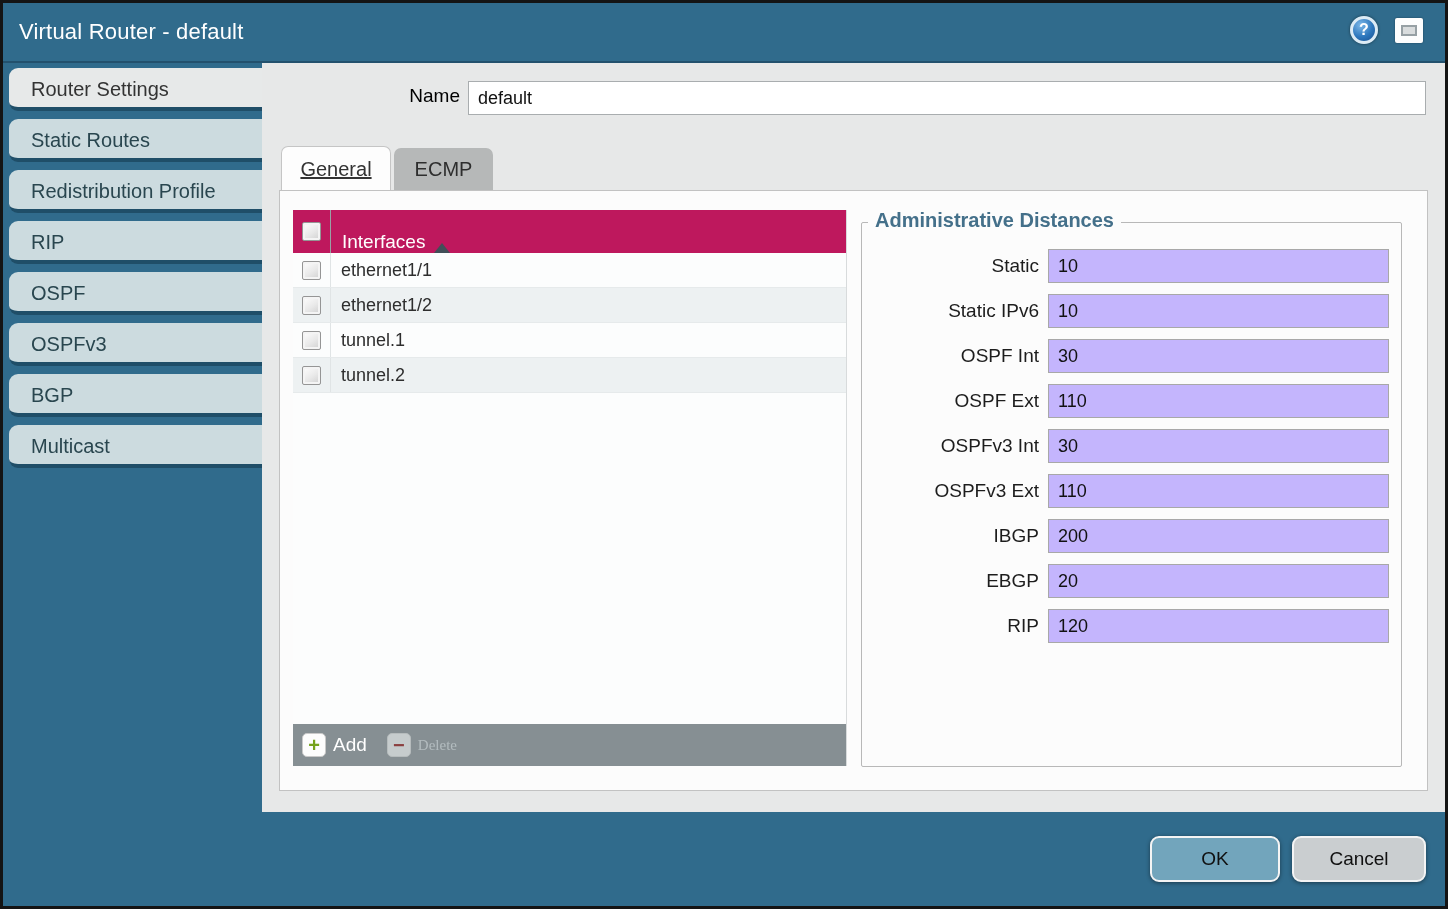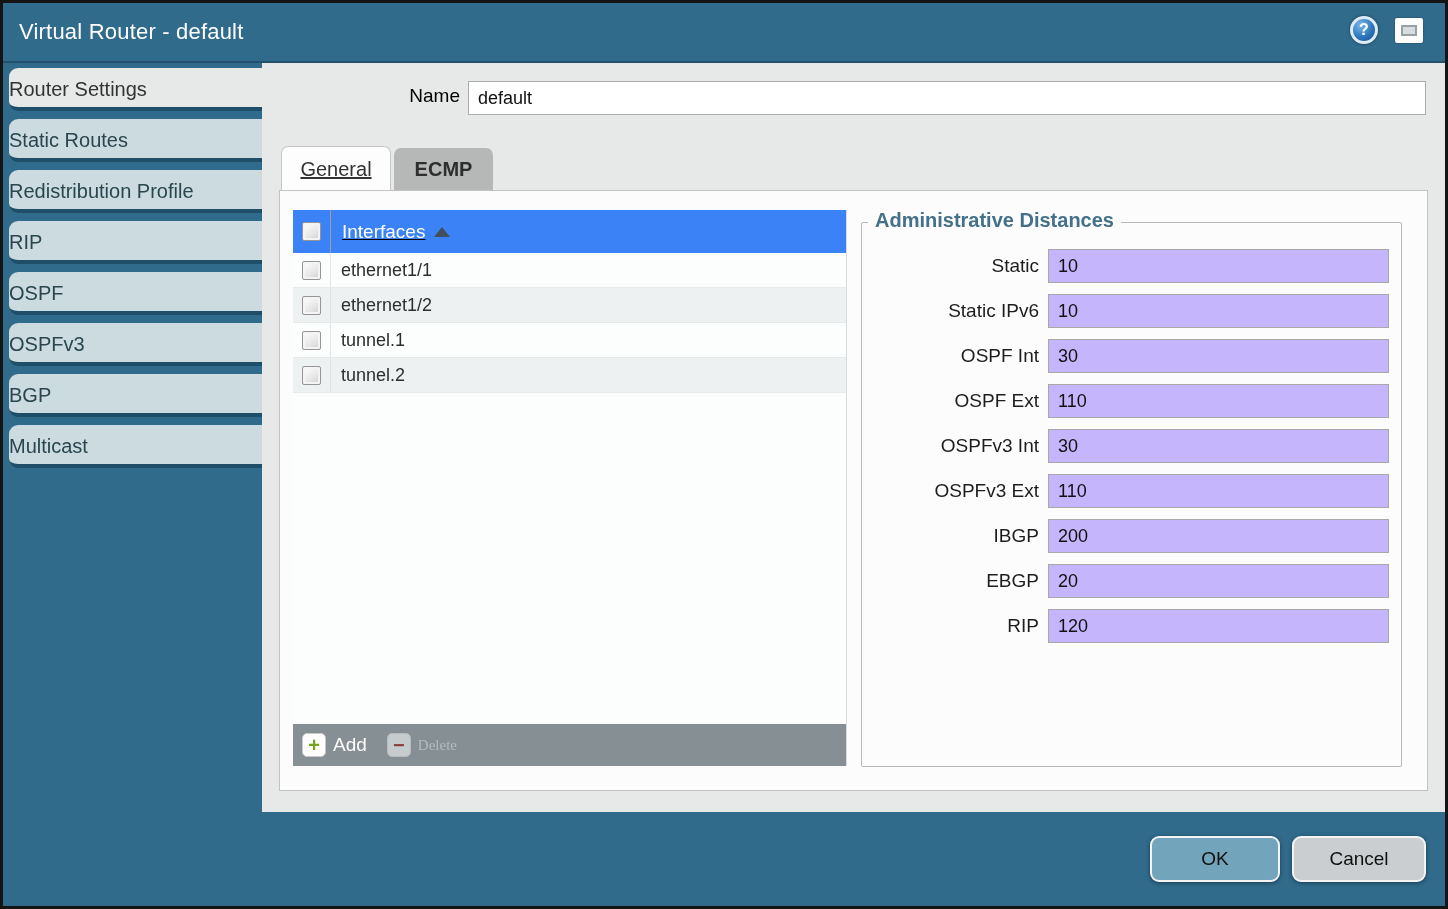--- a/index.html
+++ b/index.html
@@ -44,21 +44,21 @@
 
   
   .sidebar{
     position:absolute; left:6px; top:65px; width:253px;
   }
   .side-tab{
     height:43px; margin-bottom:8px;
     background:#ccdbdf; color:#29464f;
     border-bottom:4px solid #1f4e68;
     border-radius:9px 0 0 9px;
-    font-size:20px; line-height:43px; 
+    font-size:20px; line-height:43px; padding-left:22px;
     cursor:pointer; white-space:nowrap; overflow:hidden;
   }
   .side-tab.active{
     background:#e7e9e9; color:#333;
     border-radius:9px 0 0 9px;
   }
 
   
   .content{
     position:absolute; left:259px; top:60px; right:0; bottom:94px;
@@ -80,37 +80,37 @@
     border-radius:7px 7px 0 0; text-align:center;
     font-size:20px; line-height:44px; cursor:pointer; z-index:3;
   }
   .content-tab.active{
     left:19px; width:110px;
     background:#fdfdfd; color:#333;
     border:1px solid #c5c5c5; border-bottom:none;text-decoration:underline;
   }
   .content-tab.inactive{
     left:132px; width:99px; top:85px; height:42px; line-height:42px;
-    background:#b6b8b8; color:#2e2e2e;font-weight:bold;
+    background:#b6b8b8; color:#2e2e2e;
   }
 
   .panel{
     position:absolute; left:17px; top:127px; width:1149px; height:601px;
     background:#fcfcfc; border:1px solid #c2c2c2; z-index:2;
   }
 
   
   .iface-table{
     position:absolute; left:13px; top:19px; width:554px; height:556px;
     display:flex; flex-direction:column;
     border-right:1px solid #d8dbdc;
   }
   .iface-header{
-    height:43px; background:#3b82f6; display:flex; align-items:center;
-    flex:none; cursor:pointer;text-decoration:underline;
+    height:43px; background:#be185d; display:flex; align-items:flex-end;
+    flex:none; cursor:pointer;
   }
   .cb-cell{
     width:38px; flex:none; display:flex; align-items:center; justify-content:center;
     align-self:stretch;
   }
   .iface-header .cb-cell{ border-right:1px solid #99a1a4; }
   .iface-body .cb-cell{ border-right:1px solid #e0e4e5; }
   .checkbox{
     width:19px; height:19px; border:1px solid #959595; border-radius:2px;
     background:linear-gradient(145deg,#ffffff 0%,#e9e9e9 55%,#cfcfcf 100%);

